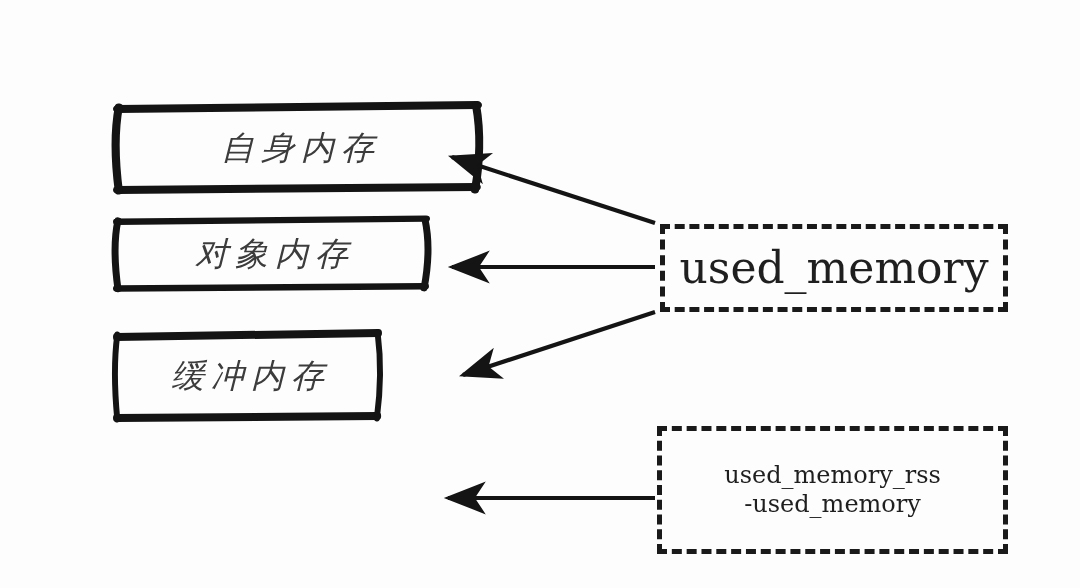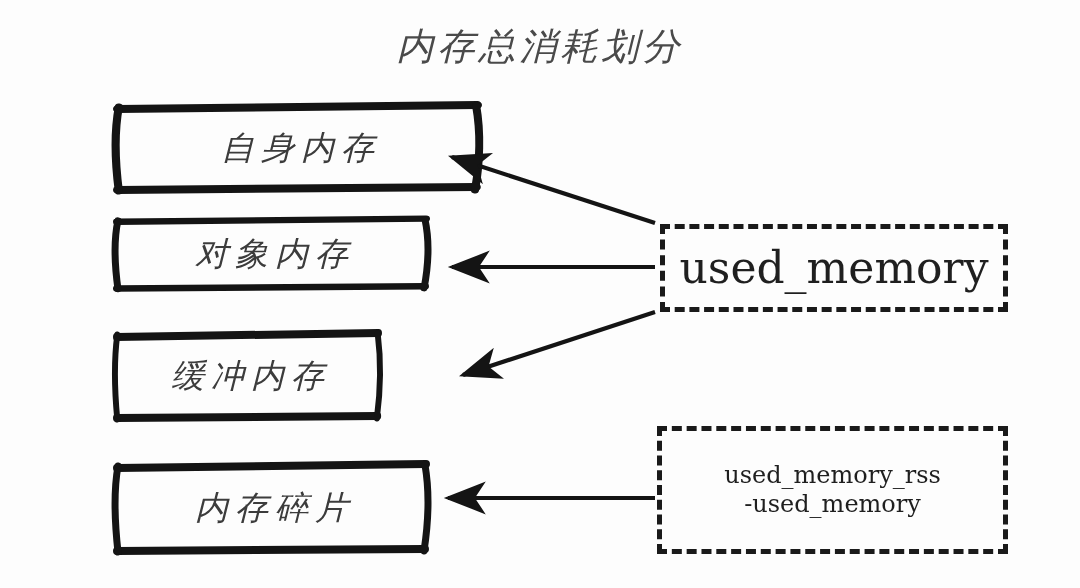--- a/index.html
+++ b/index.html
@@ -106,21 +106,20 @@
     color: #c9c9c9;
     letter-spacing: 2px;
     white-space: nowrap;
   }
 </style>
 </head>
 <body>
 
 <div id="canvas">
 
-  <div id="diagram-title">内存总消耗划分</div>
 
   <div class="solid-box" style="left:113px; top:102px; width:369px; height:92px;">
     <svg class="box-svg" viewBox="0 0 317 92" preserveAspectRatio="none">
       <path d="M4,7 L313,3" stroke="#141414" stroke-width="8" fill="none" stroke-linecap="round"></path>
       <path d="M4,88 L312,85" stroke="#141414" stroke-width="8" fill="none" stroke-linecap="round"></path>
       <path d="M5,5 C1,30 2,62 5,89" stroke="#141414" stroke-width="7" fill="none" stroke-linecap="round"></path>
       <path d="M312,4 C316,30 315,62 311,88" stroke="#141414" stroke-width="7" fill="none" stroke-linecap="round"></path>
     </svg>
     <div class="box-label">自身内存</div>
   </div>
@@ -138,29 +137,20 @@
   <div class="solid-box" style="left:113px; top:330px; width:269px; height:92px;">
     <svg class="box-svg" viewBox="0 0 317 92" preserveAspectRatio="none">
       <path d="M4,7 L313,3" stroke="#141414" stroke-width="8" fill="none" stroke-linecap="round"></path>
       <path d="M4,88 L312,86" stroke="#141414" stroke-width="8" fill="none" stroke-linecap="round"></path>
       <path d="M5,5 C1,31 2,62 5,89" stroke="#141414" stroke-width="7" fill="none" stroke-linecap="round"></path>
       <path d="M312,4 C316,31 315,62 311,88" stroke="#141414" stroke-width="7" fill="none" stroke-linecap="round"></path>
     </svg>
     <div class="box-label">缓冲内存</div>
   </div>
 
-  <div class="solid-box" style="left:113px; top:462px; width:317px; height:92px;">
-    <svg class="box-svg" viewBox="0 0 317 92" preserveAspectRatio="none">
-      <path d="M4,6 L313,2" stroke="#141414" stroke-width="8" fill="none" stroke-linecap="round"></path>
-      <path d="M4,89 L312,87" stroke="#141414" stroke-width="8" fill="none" stroke-linecap="round"></path>
-      <path d="M5,4 C0,32 2,63 5,90" stroke="#141414" stroke-width="7" fill="none" stroke-linecap="round"></path>
-      <path d="M312,3 C317,32 315,63 311,89" stroke="#141414" stroke-width="7" fill="none" stroke-linecap="round"></path>
-    </svg>
-    <div class="box-label">内存碎片</div>
-  </div>
 
   <div class="dashed-box" style="left:660px; top:224px; width:348px; height:88px;">
     <span class="dashed-label">used_memory</span>
   </div>
 
   <div class="dashed-box" style="left:657px; top:426px; width:351px; height:128px;">
     <span class="dashed-label small">used_memory_rss
 -used_memory</span>
   </div>
 

